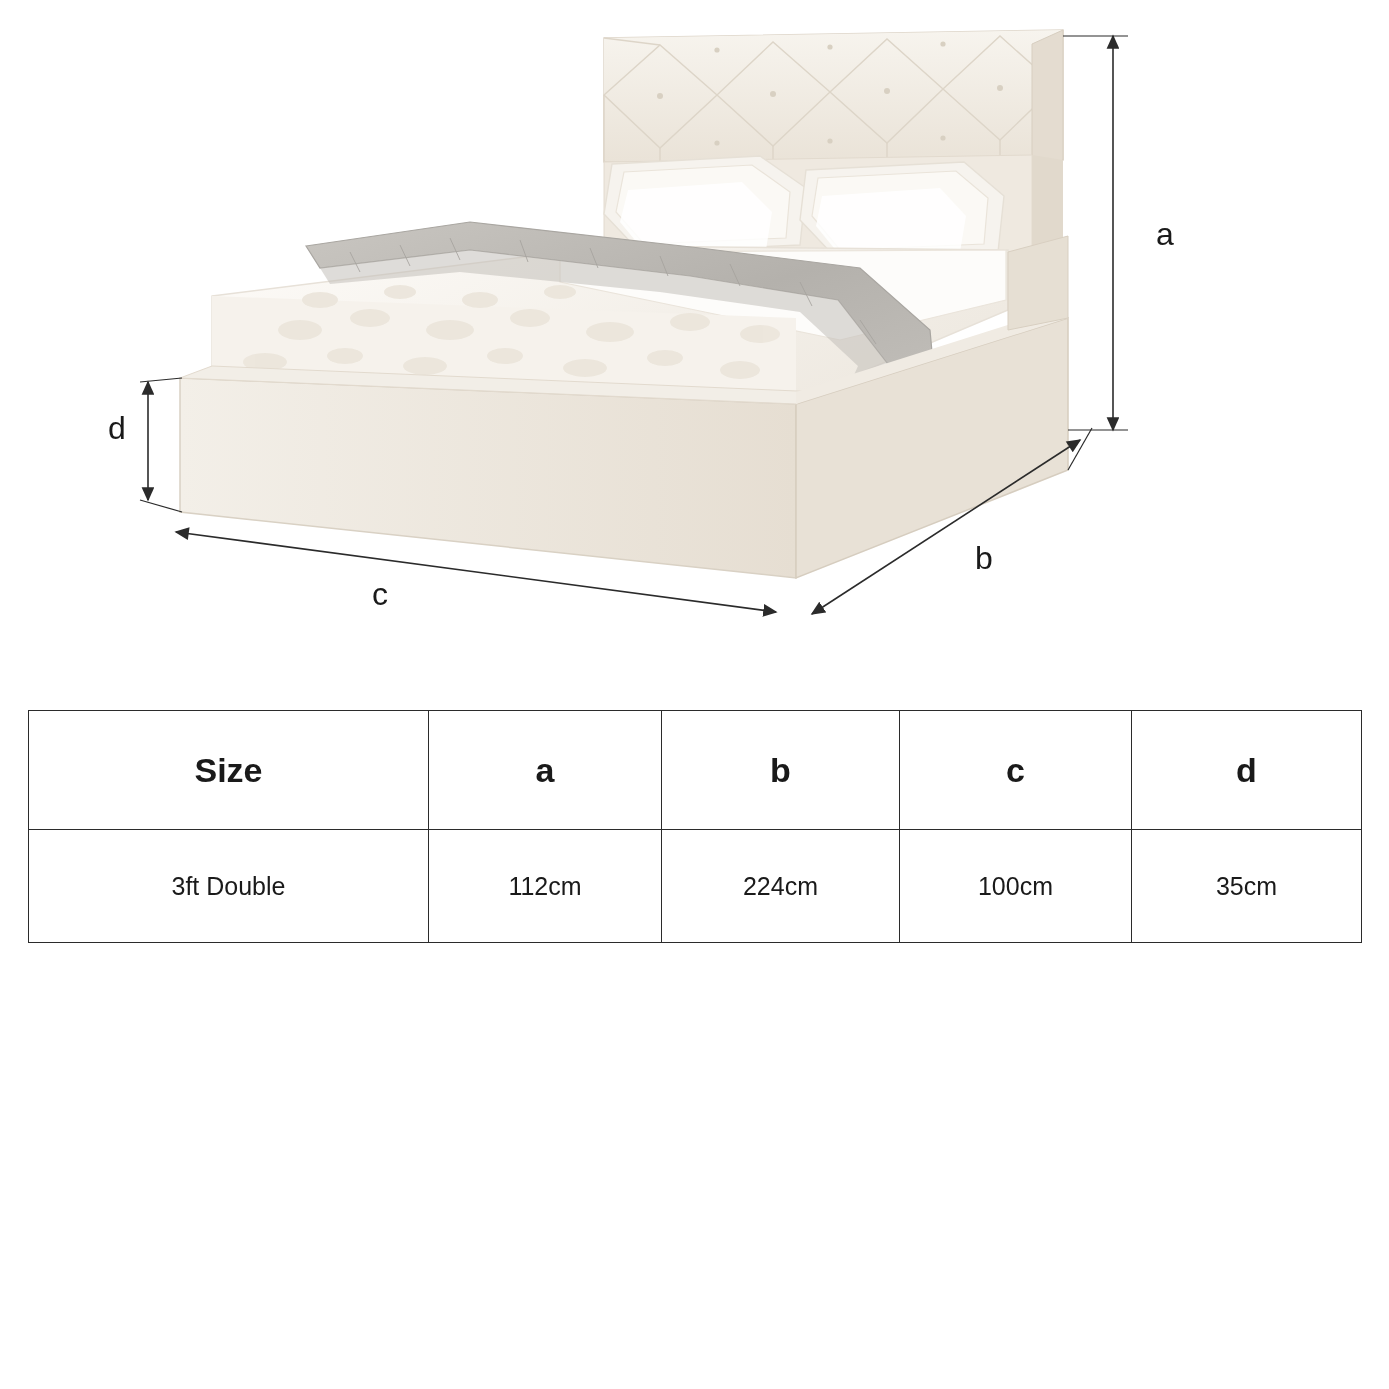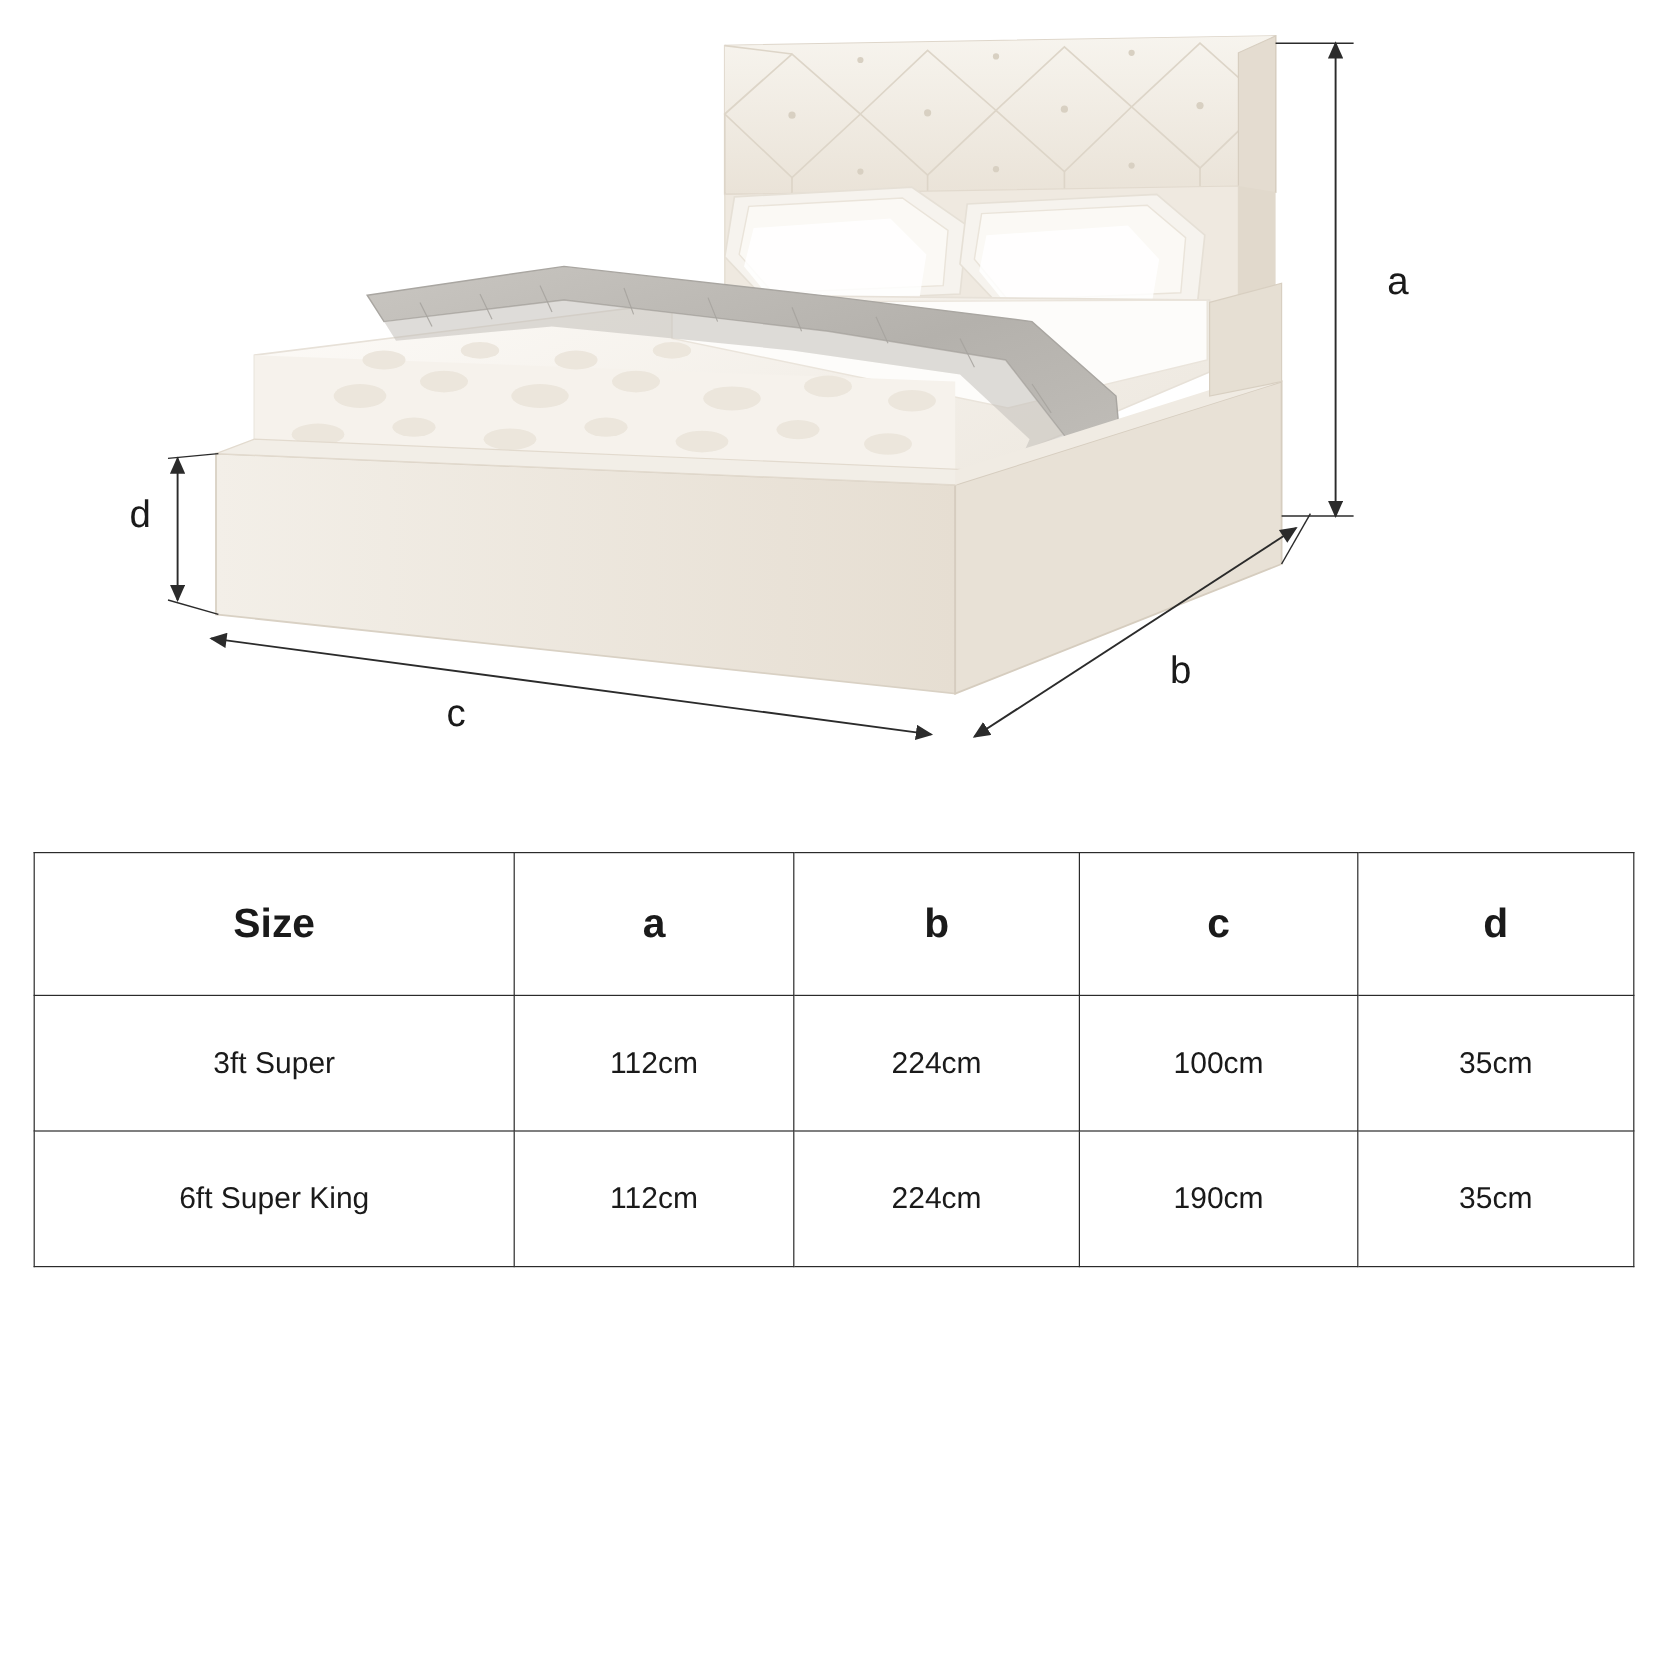--- a/index.html
+++ b/index.html
@@ -263,28 +263,21 @@
       <tr>
         <th>Size</th>
         <th>a</th>
         <th>b</th>
         <th>c</th>
         <th>d</th>
       </tr>
     </thead>
     <tbody>
       <tr>
-        <td>3ft Super</td>
+        <td>3ft Double</td>
         <td>112cm</td>
         <td>224cm</td>
         <td>100cm</td>
         <td>35cm</td>
       </tr>
-      <tr>
-        <td>6ft Super King</td>
-        <td>112cm</td>
-        <td>224cm</td>
-        <td>190cm</td>
-        <td>35cm</td>
-      </tr>
     </tbody>
   </table>
 </div>
 
 </body></html>

